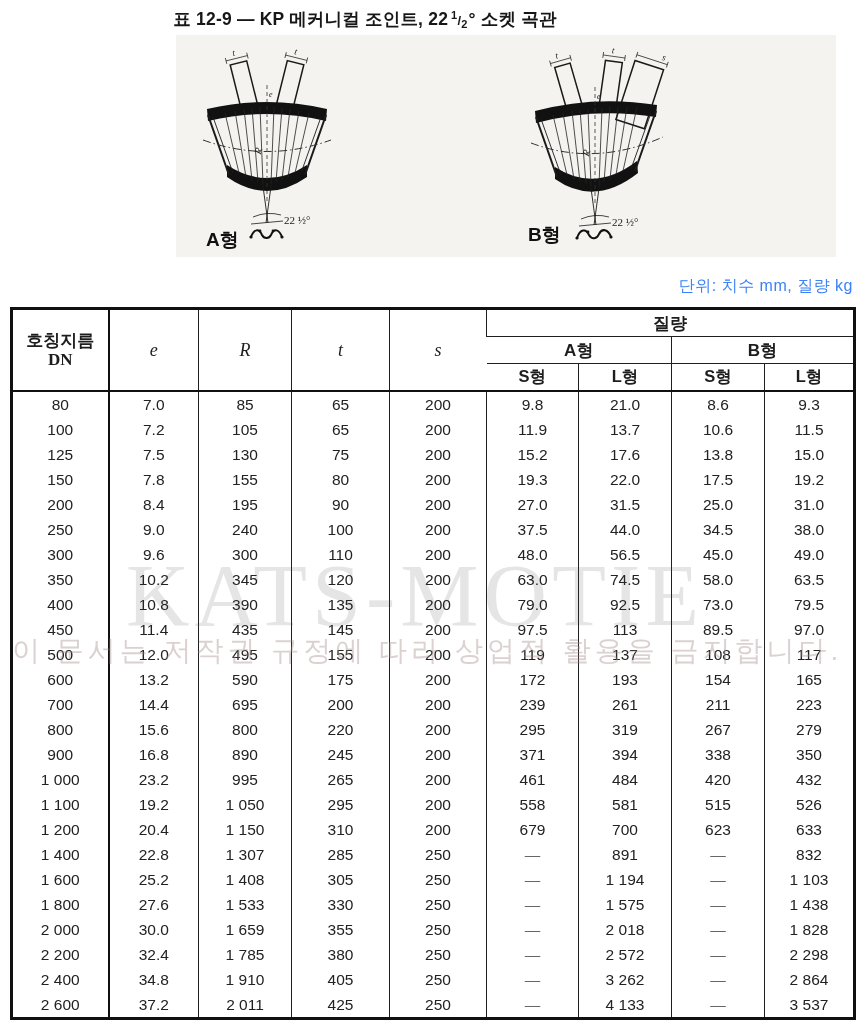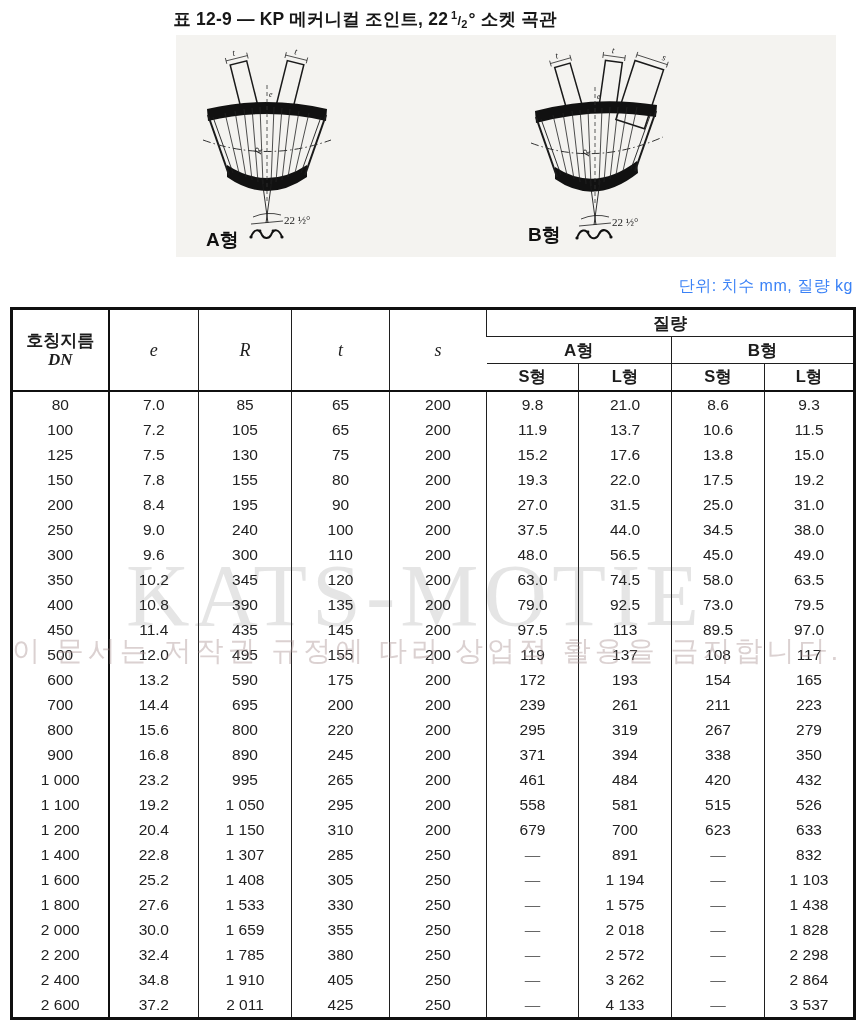--- a/index.html
+++ b/index.html
@@ -37,21 +37,21 @@
   }
   table.spec th,table.spec td{
     border-left:1px solid #1f1f1f;text-align:center;vertical-align:middle;
     padding:0;overflow:hidden;white-space:nowrap;
   }
   table.spec th:first-child,table.spec td:first-child{border-left:none;}
   th.dn,td.col-dn{border-right:2px solid #101010;}
   thead th{border-bottom:1px solid #1f1f1f;font-weight:bold;font-size:16.5px;height:26px;}
   thead .ko{font-weight:bold;font-size:17px;}
   .it{font-style:italic;font-family:"Liberation Serif",serif;font-size:18px;font-weight:normal;}
-  th.dn .dn-sub{font-style:italic;font-family:"Liberation Serif",serif;font-weight:bold;font-size:17px;line-height:1.1;}
+  th.dn .dn-sub{font-family:"Liberation Serif",serif;font-weight:bold;font-size:17px;line-height:1.1;}
   th.dn .dn-main{line-height:1.25;}
   tbody tr:first-child td{border-top:2px solid #101010;}
   tbody td{height:25px;font-size:15.5px;color:#222;border-top:none;border-bottom:none;}
   tbody td.dash{color:#666;}
   .wm-logo{
     position:absolute;left:126px;top:545px;z-index:6;pointer-events:none;
     font-family:"Liberation Serif",serif;font-size:88px;letter-spacing:5px;
     color:rgba(70,70,70,0.14);white-space:nowrap;
   }
   .wm-notice{

